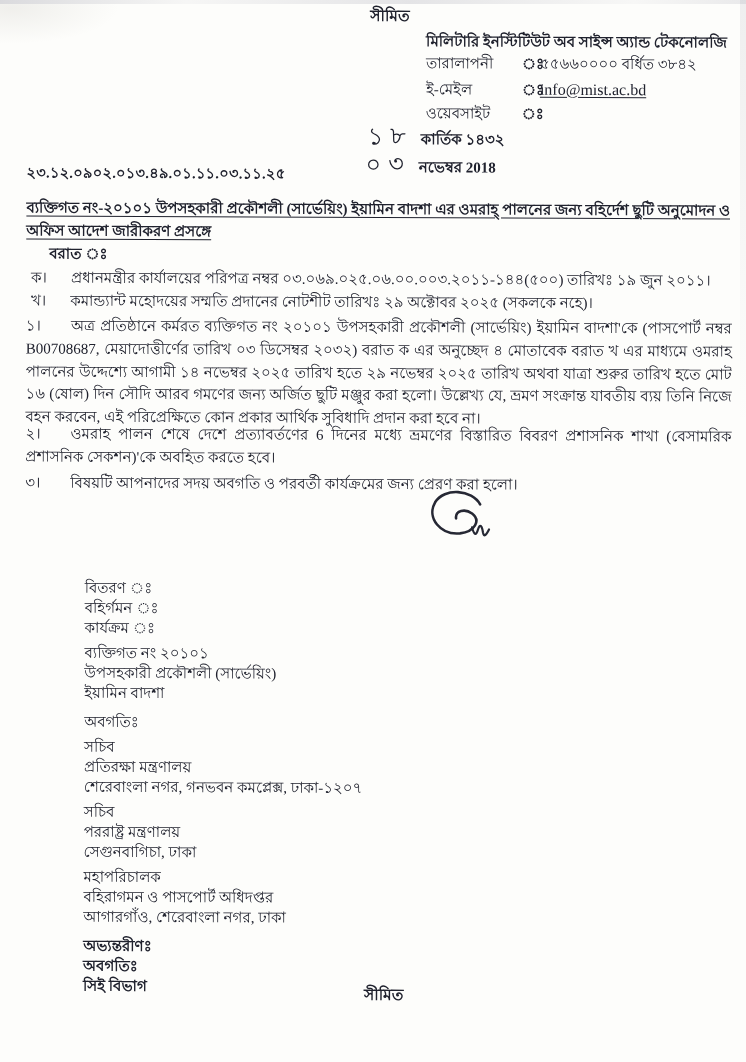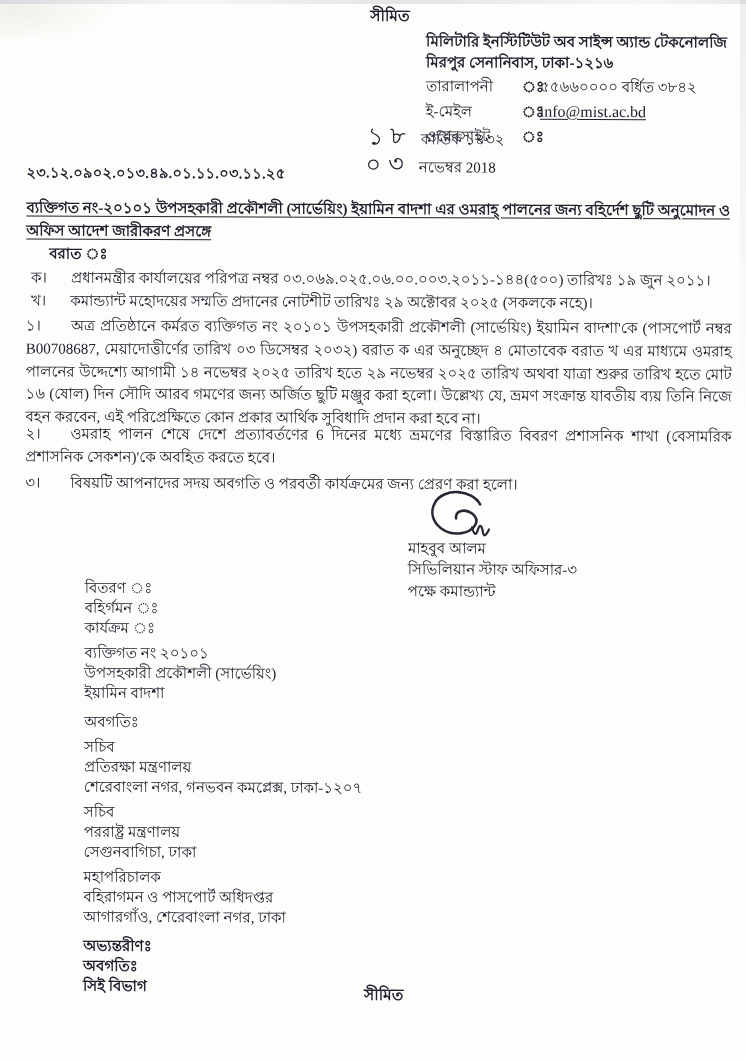--- a/index.html
+++ b/index.html
@@ -16,21 +16,21 @@
   .tilt{position:absolute;inset:0;transform:rotate(0.25deg);transform-origin:50% 50%;}
   
   .edge-top{position:absolute;top:0;left:0;right:0;height:4px;
     background:linear-gradient(90deg,rgba(70,70,95,.35),rgba(130,130,150,.10) 25%,rgba(90,90,115,.28) 55%,rgba(150,150,165,.10) 85%,rgba(90,90,115,.22));
     opacity:.55;}
   .edge-right{position:absolute;top:0;right:0;bottom:0;width:6px;
     background:linear-gradient(180deg,rgba(120,120,140,.18),rgba(120,120,140,0) 40%);opacity:.6;}
   .smudge{position:absolute;top:4px;left:0;width:120px;height:40px;
     background:radial-gradient(ellipse at 10% 10%,rgba(120,115,100,.10),rgba(120,115,100,0) 70%);}
   .abs{position:absolute;}
-  .bold{font-weight:normal;text-align:right;}
+  .bold{font-weight:bold;text-align:right;}
   .class-top{left:368px;top:5px;font-size:15.5px;font-weight:bold;}
   .class-bottom{left:366px;top:984px;font-size:15.5px;font-weight:bold;}
   
   .lhead{left:424px;top:31px;width:310px;}
   .lhead .iname{font-weight:bold;line-height:1.35;}
   .lhead .iaddr{font-weight:bold;line-height:1.5;}
   .contact-row{display:flex;align-items:baseline;line-height:1.62;}
   .contact-row .cl{width:96px;flex:none;}
   .contact-row .cs{width:18px;flex:none;font-weight:bold;}
   .contact-row .cv{white-space:nowrap;}
@@ -74,21 +74,20 @@
   <div class="edge-top"></div>
   <div class="edge-right"></div>
   <div class="smudge"></div>
 
   <div class="tilt">
 
     <div class="abs class-top">সীমিত</div>
 
     <div class="abs lhead">
       <div class="iname">মিলিটারি ইনস্টিটিউট অব সাইন্স অ্যান্ড টেকনোলজি</div>
-      <div class="iaddr">মিরপুর সেনানিবাস, ঢাকা-১২১৬</div>
       <div class="contact-row">
         <span class="cl">তারালাপনী</span>
         <span class="cs">ঃ</span>
         <span class="cv">৫৫৬৬০০০০ বর্ধিত ৩৮৪২</span>
       </div>
       <div class="contact-row">
         <span class="cl">ই-মেইল</span>
         <span class="cs">ঃ</span>
         <span class="cv latin u" style="font-size:16px;">info@mist.ac.bd</span>
       </div>
@@ -137,25 +136,20 @@
       <span class="mk">৩।</span><span class="mk-gap-wide"></span><span>বিষয়টি আপনাদের সদয় অবগতি ও পরবর্তী কার্যক্রমের জন্য প্রেরণ করা হলো।</span>
     </div>
 
     <div class="abs sig-scribble">
       <svg width="78" height="58" viewBox="0 0 78 58">
         <path d="M56 17 C48 2 20 0 11 15 C2 31 17 48 36 46 C51 44 57 33 48 26 C41 21 31 23 32 31" fill="none" stroke="#262834" stroke-width="2.6" stroke-linecap="round"></path>
         <path d="M48 40 c2 7 4 9 6 2 c2 -7 4 -3 5 3 c1 5 3 3 6 -3" fill="none" stroke="#262834" stroke-width="2.2" stroke-linecap="round"></path>
       </svg>
     </div>
 
-    <div class="abs signer">
-      <div>মাহবুব আলম</div>
-      <div>সিভিলিয়ান স্টাফ অফিসার-৩</div>
-      <div>পক্ষে কমান্ড্যান্ট</div>
-    </div>
 
     <div class="abs dist">
       <div>বিতরণ  ঃ</div>
       <div>বহির্গমন ঃ</div>
       <div>কার্যক্রম ঃ</div>
       <div class="gap4"></div>
       <div>ব্যক্তিগত নং ২০১০১</div>
       <div>উপসহকারী প্রকৌশলী (সার্ভেয়িং)</div>
       <div>ইয়ামিন বাদশা</div>
       <div class="gap8"></div>

